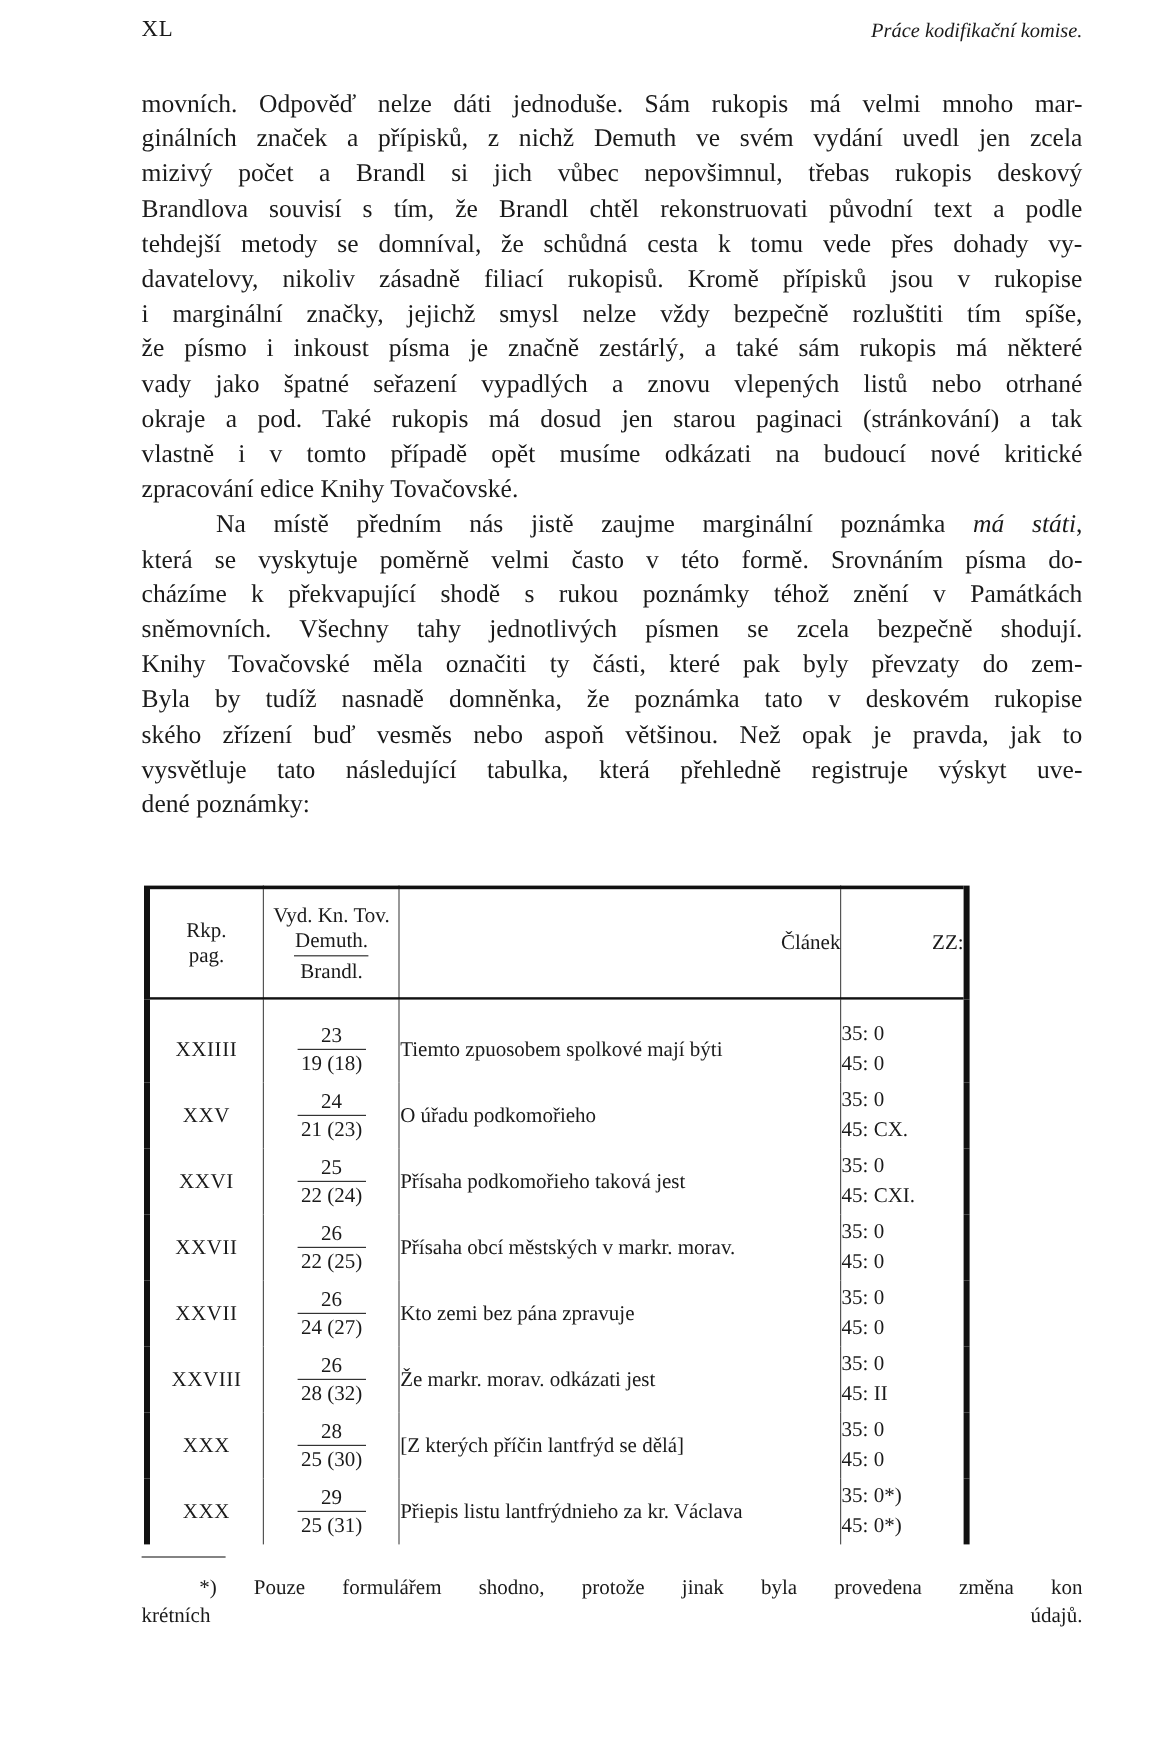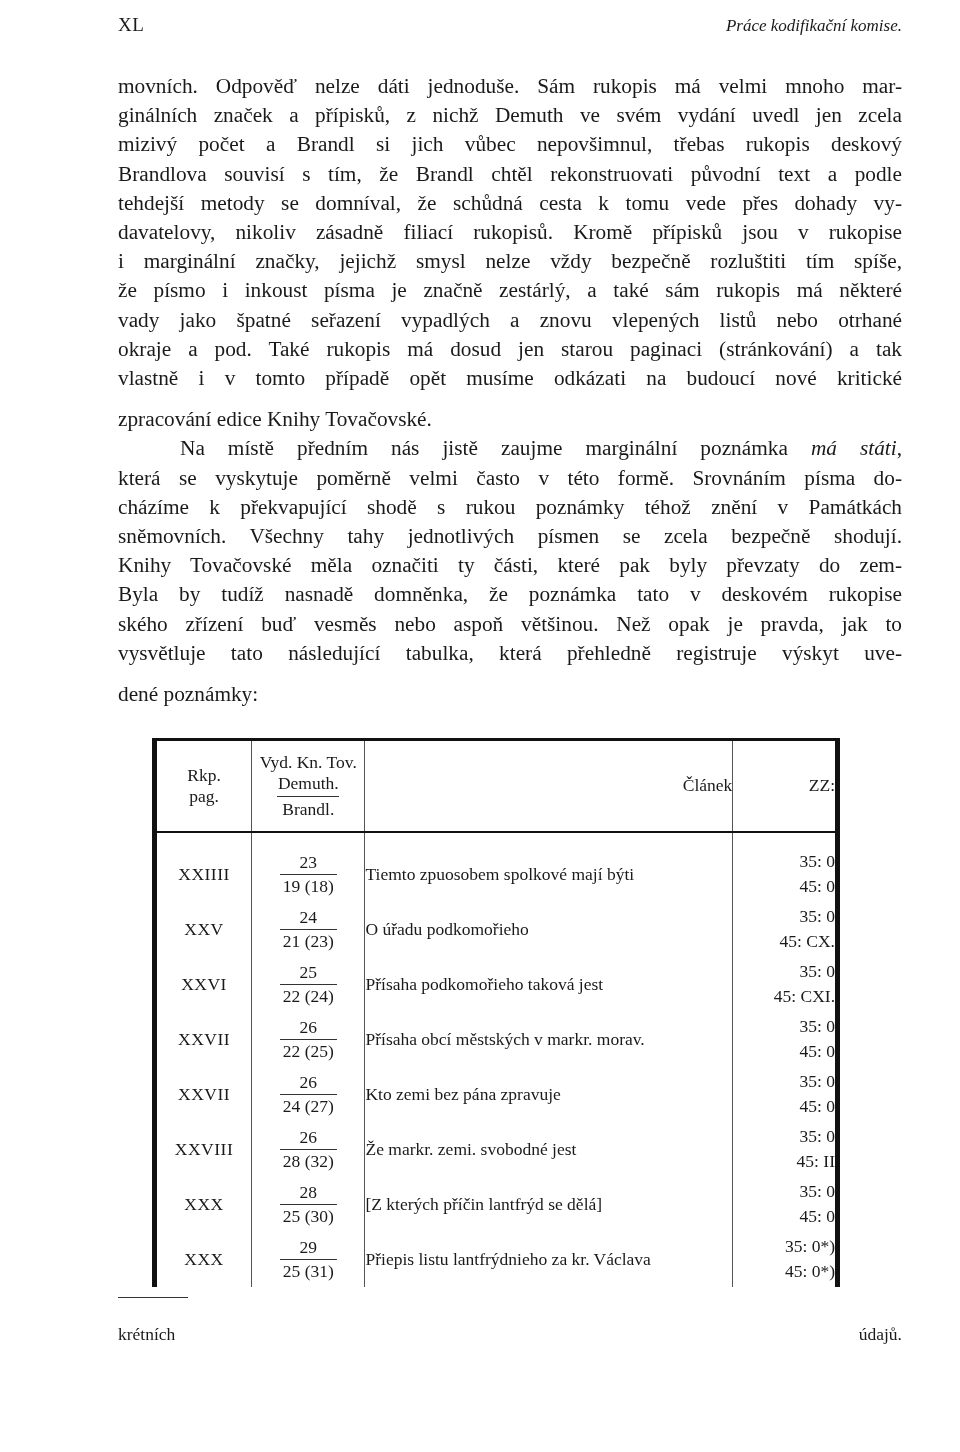--- a/index.html
+++ b/index.html
@@ -6,41 +6,41 @@
   body { width: 960px; height: 1452px; position: relative; overflow: hidden; color: #1a1a1a;
          font-family: "Liberation Serif", "DejaVu Serif", serif; }
   .running-head { position: absolute; top: 14px; left: 118px; right: 58px; height: 30px; font-family: Liberation Serif, serif; }
   .folio { position: absolute; left: 0; top: 0; font-size: 19px; letter-spacing: 0.5px; }
   .running-title { position: absolute; right: 0; top: 2px; font-size: 17px; font-style: italic; }
   .body-text { position: absolute; top: 72px; left: 118px; width: 784px; font-size: 21.3px;
                line-height: 29.2px; text-align: justify; }
   .body-text p { margin: 0; }
   .body-text em { }
   .line { display: block; text-align: justify; text-align-last: justify; white-space: nowrap; }
-  .line.last { text-align-last: left; margin-top: 12px; }
+  .line.last { text-align-last: left; }
   
   .table-wrap { position: absolute; left: 120px; top: 738px; width: 786px; }
-  .tbl { width: 688px; border-collapse: collapse; font-size: 17.5px; margin-left: 32px; }
+  .tbl { width: 688px; border-collapse: collapse; font-size: 17.5px; }
   .tbl-head-row { height: 92px; border-top: 3.5px solid #111; border-bottom: 2.5px solid #111; }
   .tbl th { font-weight: normal; vertical-align: middle; padding: 0; }
   .tbl td { padding: 0; vertical-align: middle; }
   .col-rkp { width: 113px; text-align: center; border-left: 5px solid #111; }
   .col-vyd { width: 139px; text-align: center; border-left: 1px solid #555; }
   .col-cl { width: 410px; border-left: 1px solid #555; }
   .col-zz { width: 123px; border-left: 1px solid #555; border-right: 5px solid #111; }
   th.col-cl, th.col-zz { text-align: right; font-family: Liberation Serif, serif; }
   .th-lines { line-height: 21px; }
   .th-rule { display: block; width: 62px; margin: 2px auto 2px; border-top: 1px solid #333; }
   .tbl-body-row td { height: 55px; }
   .tbl-body-row:first-child td { padding-top: 14px; }
   .frac { display: inline-block; text-align: center; line-height: 22px; }
   .frac .num { display: block; }
   .frac .den { display: block; border-top: 1px solid #333; margin-top: 1px; padding: 0 3px; }
   .cl-text { padding-left: 12px; white-space: nowrap; }
-  .zz { padding-left: 14px; line-height: 25px; white-space: nowrap; text-align: right; }
+  .zz { padding-left: 14px; line-height: 25px; white-space: nowrap; }
   .zz span { display: block; }
   .rkp-text { letter-spacing: 0.5px; }
   .fn-rule { position: absolute; left: 118px; top: 1297px; width: 70px; border-top: 1px solid #333; }
   .footnote { position: absolute; left: 118px; top: 1310px; width: 784px; font-size: 17.5px;
               line-height: 24px; }
   .footnote .line { text-align-last: justify; }
   .footnote .first { padding-left: 48px; }
 </style>
 </head>
 <body>
@@ -138,21 +138,21 @@
         <td class="col-vyd"><span class="frac"><span class="num">26</span><span class="den">24 (27)</span></span></td>
         <td class="col-cl cl-text">Kto zemi bez pána zpravuje</td>
         <td class="col-zz zz">
             <span>35: 0</span>
             <span>45: 0</span>
           </td>
       </tr>
       <tr class="tbl-body-row">
         <td class="col-rkp rkp-text">XXVIII</td>
         <td class="col-vyd"><span class="frac"><span class="num">26</span><span class="den">28 (32)</span></span></td>
-        <td class="col-cl cl-text">Že markr. zemi. svobodné jest</td>
+        <td class="col-cl cl-text">Že markr. morav. odkázati jest</td>
         <td class="col-zz zz">
             <span>35: 0</span>
             <span>45: II</span>
           </td>
       </tr>
       <tr class="tbl-body-row">
         <td class="col-rkp rkp-text">XXX</td>
         <td class="col-vyd"><span class="frac"><span class="num">28</span><span class="den">25 (30)</span></span></td>
         <td class="col-cl cl-text">[Z kterých příčin lantfrýd se dělá]</td>
         <td class="col-zz zz">
@@ -168,14 +168,15 @@
             <span>35: 0*)</span>
             <span>45: 0*)</span>
           </td>
       </tr>
     </tbody>
   </table>
 </div>
 
 <div class="fn-rule"></div>
 <div class="footnote">
+  <span class="line first">*) Pouze formulářem shodno, protože jinak byla provedena změna kon</span>
   <span class="line last">krétních údajů.</span>
 </div>
 
 </body></html>

